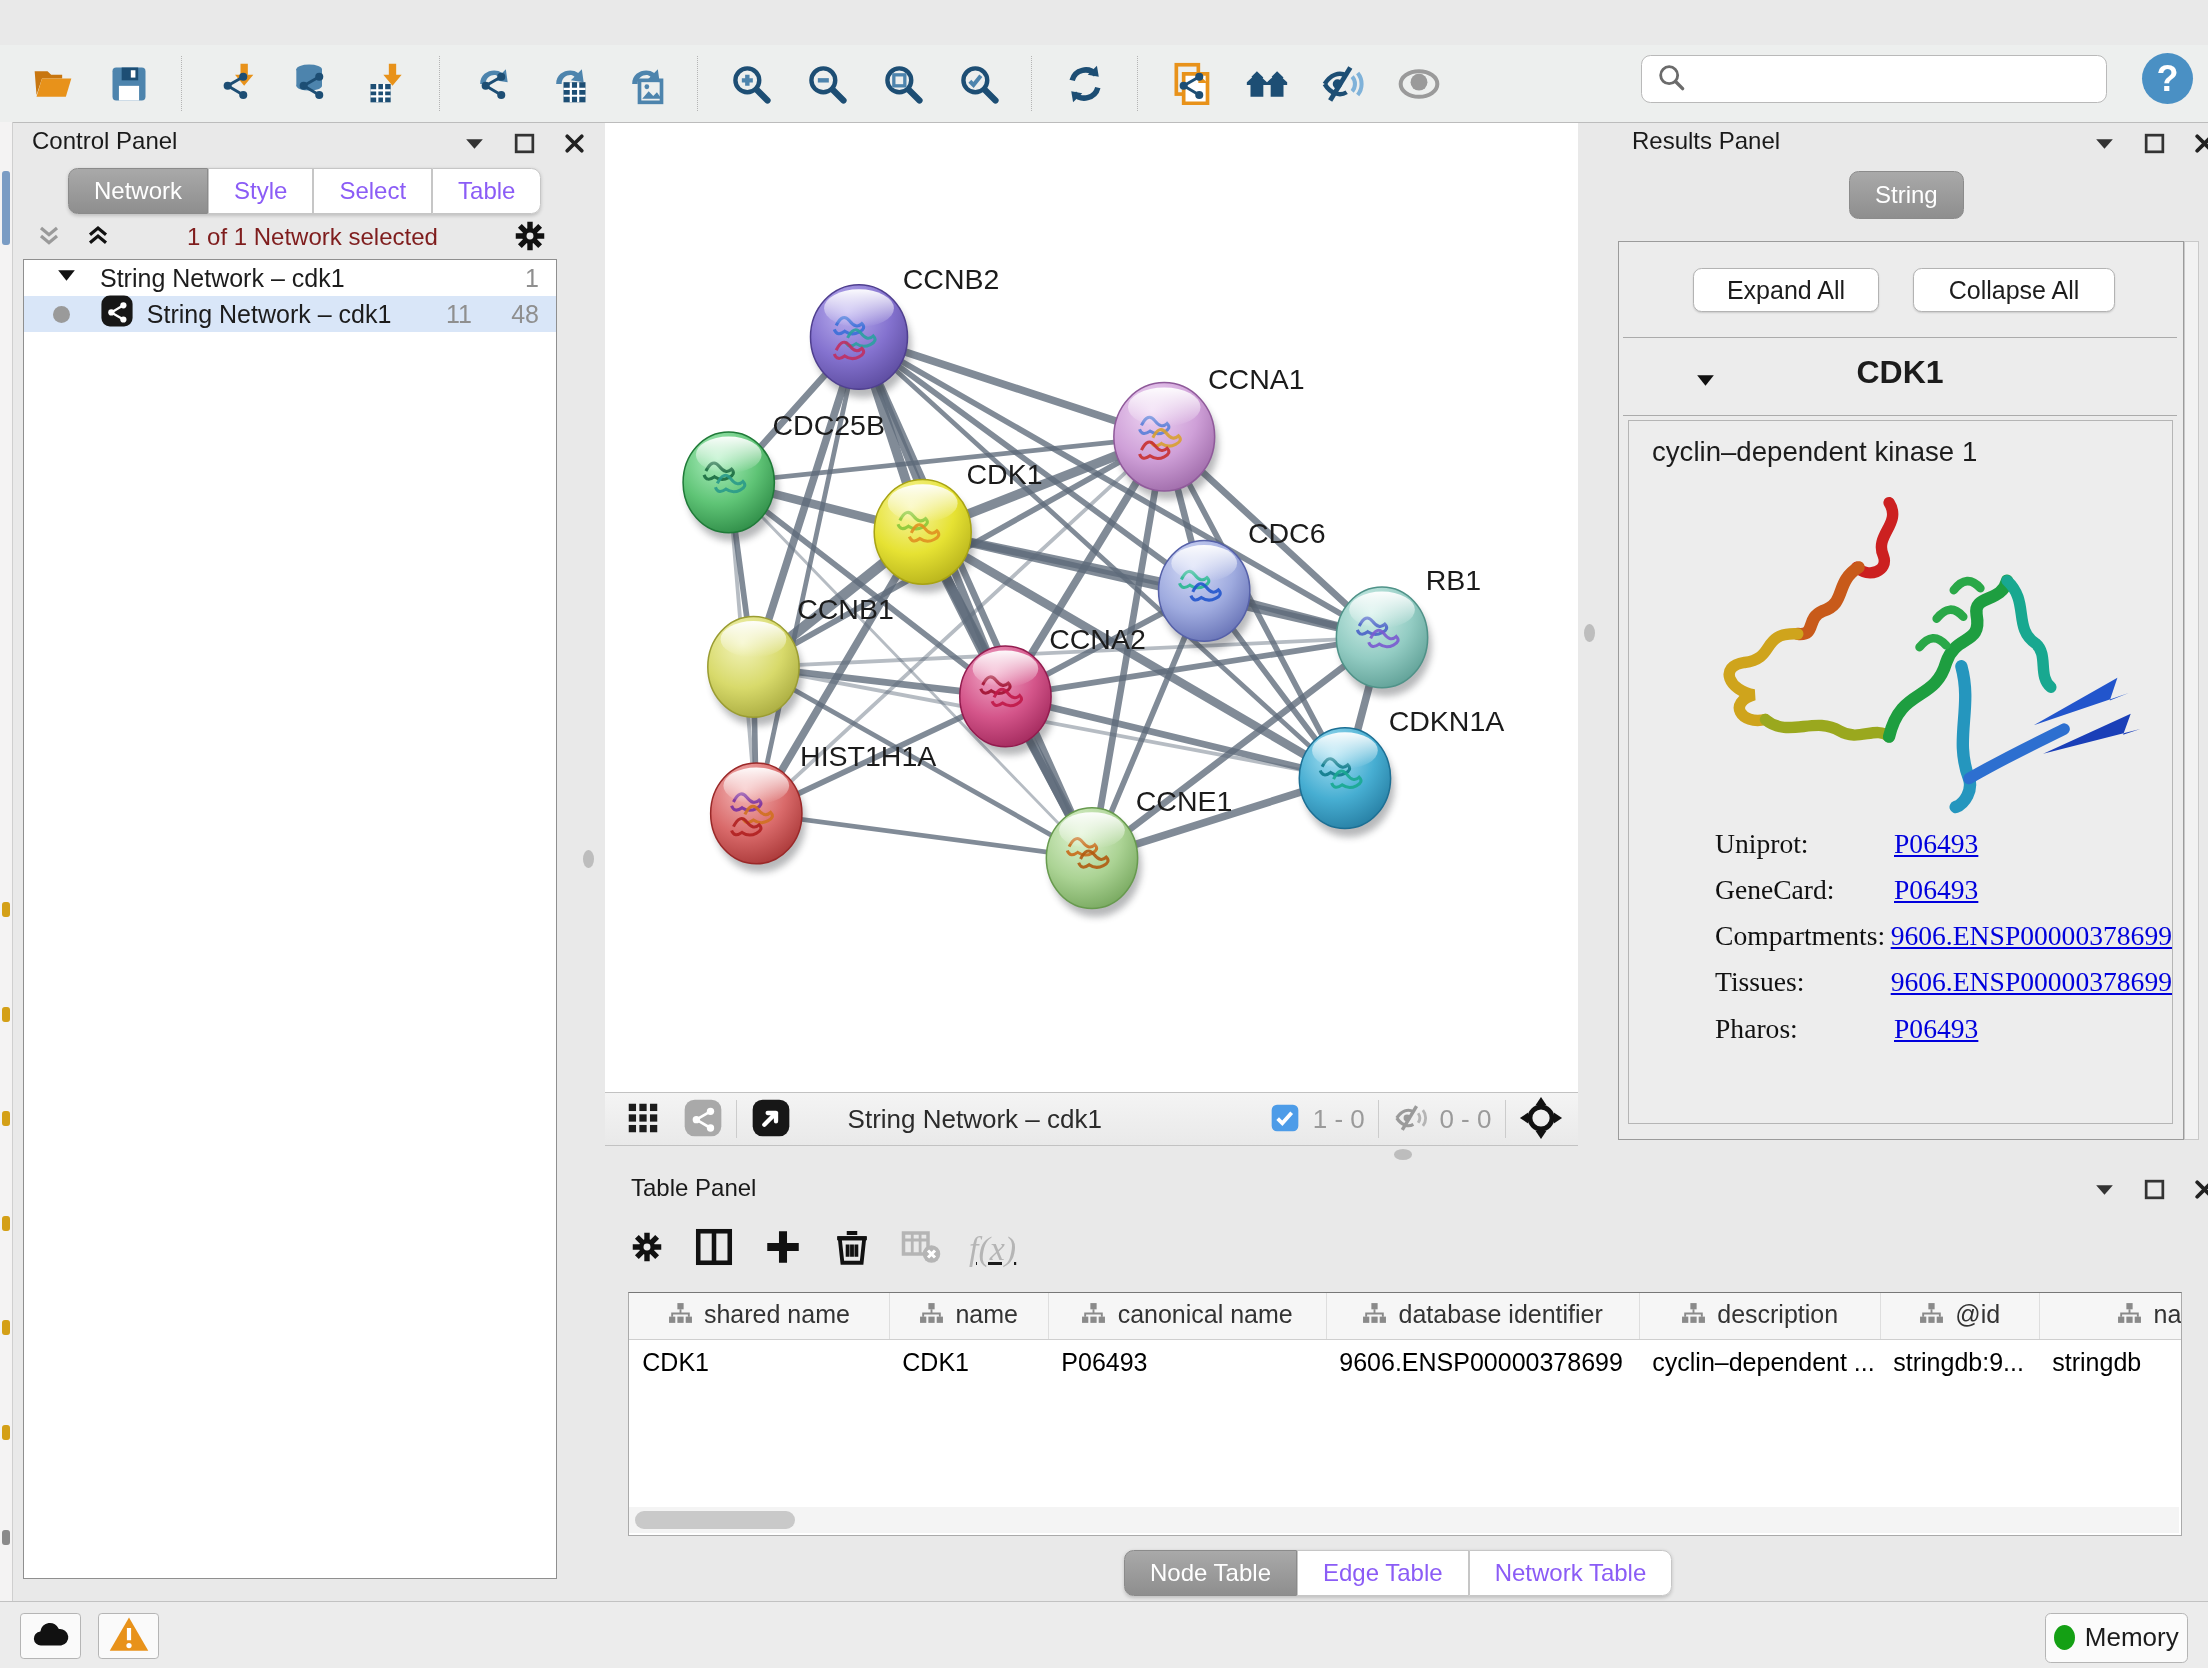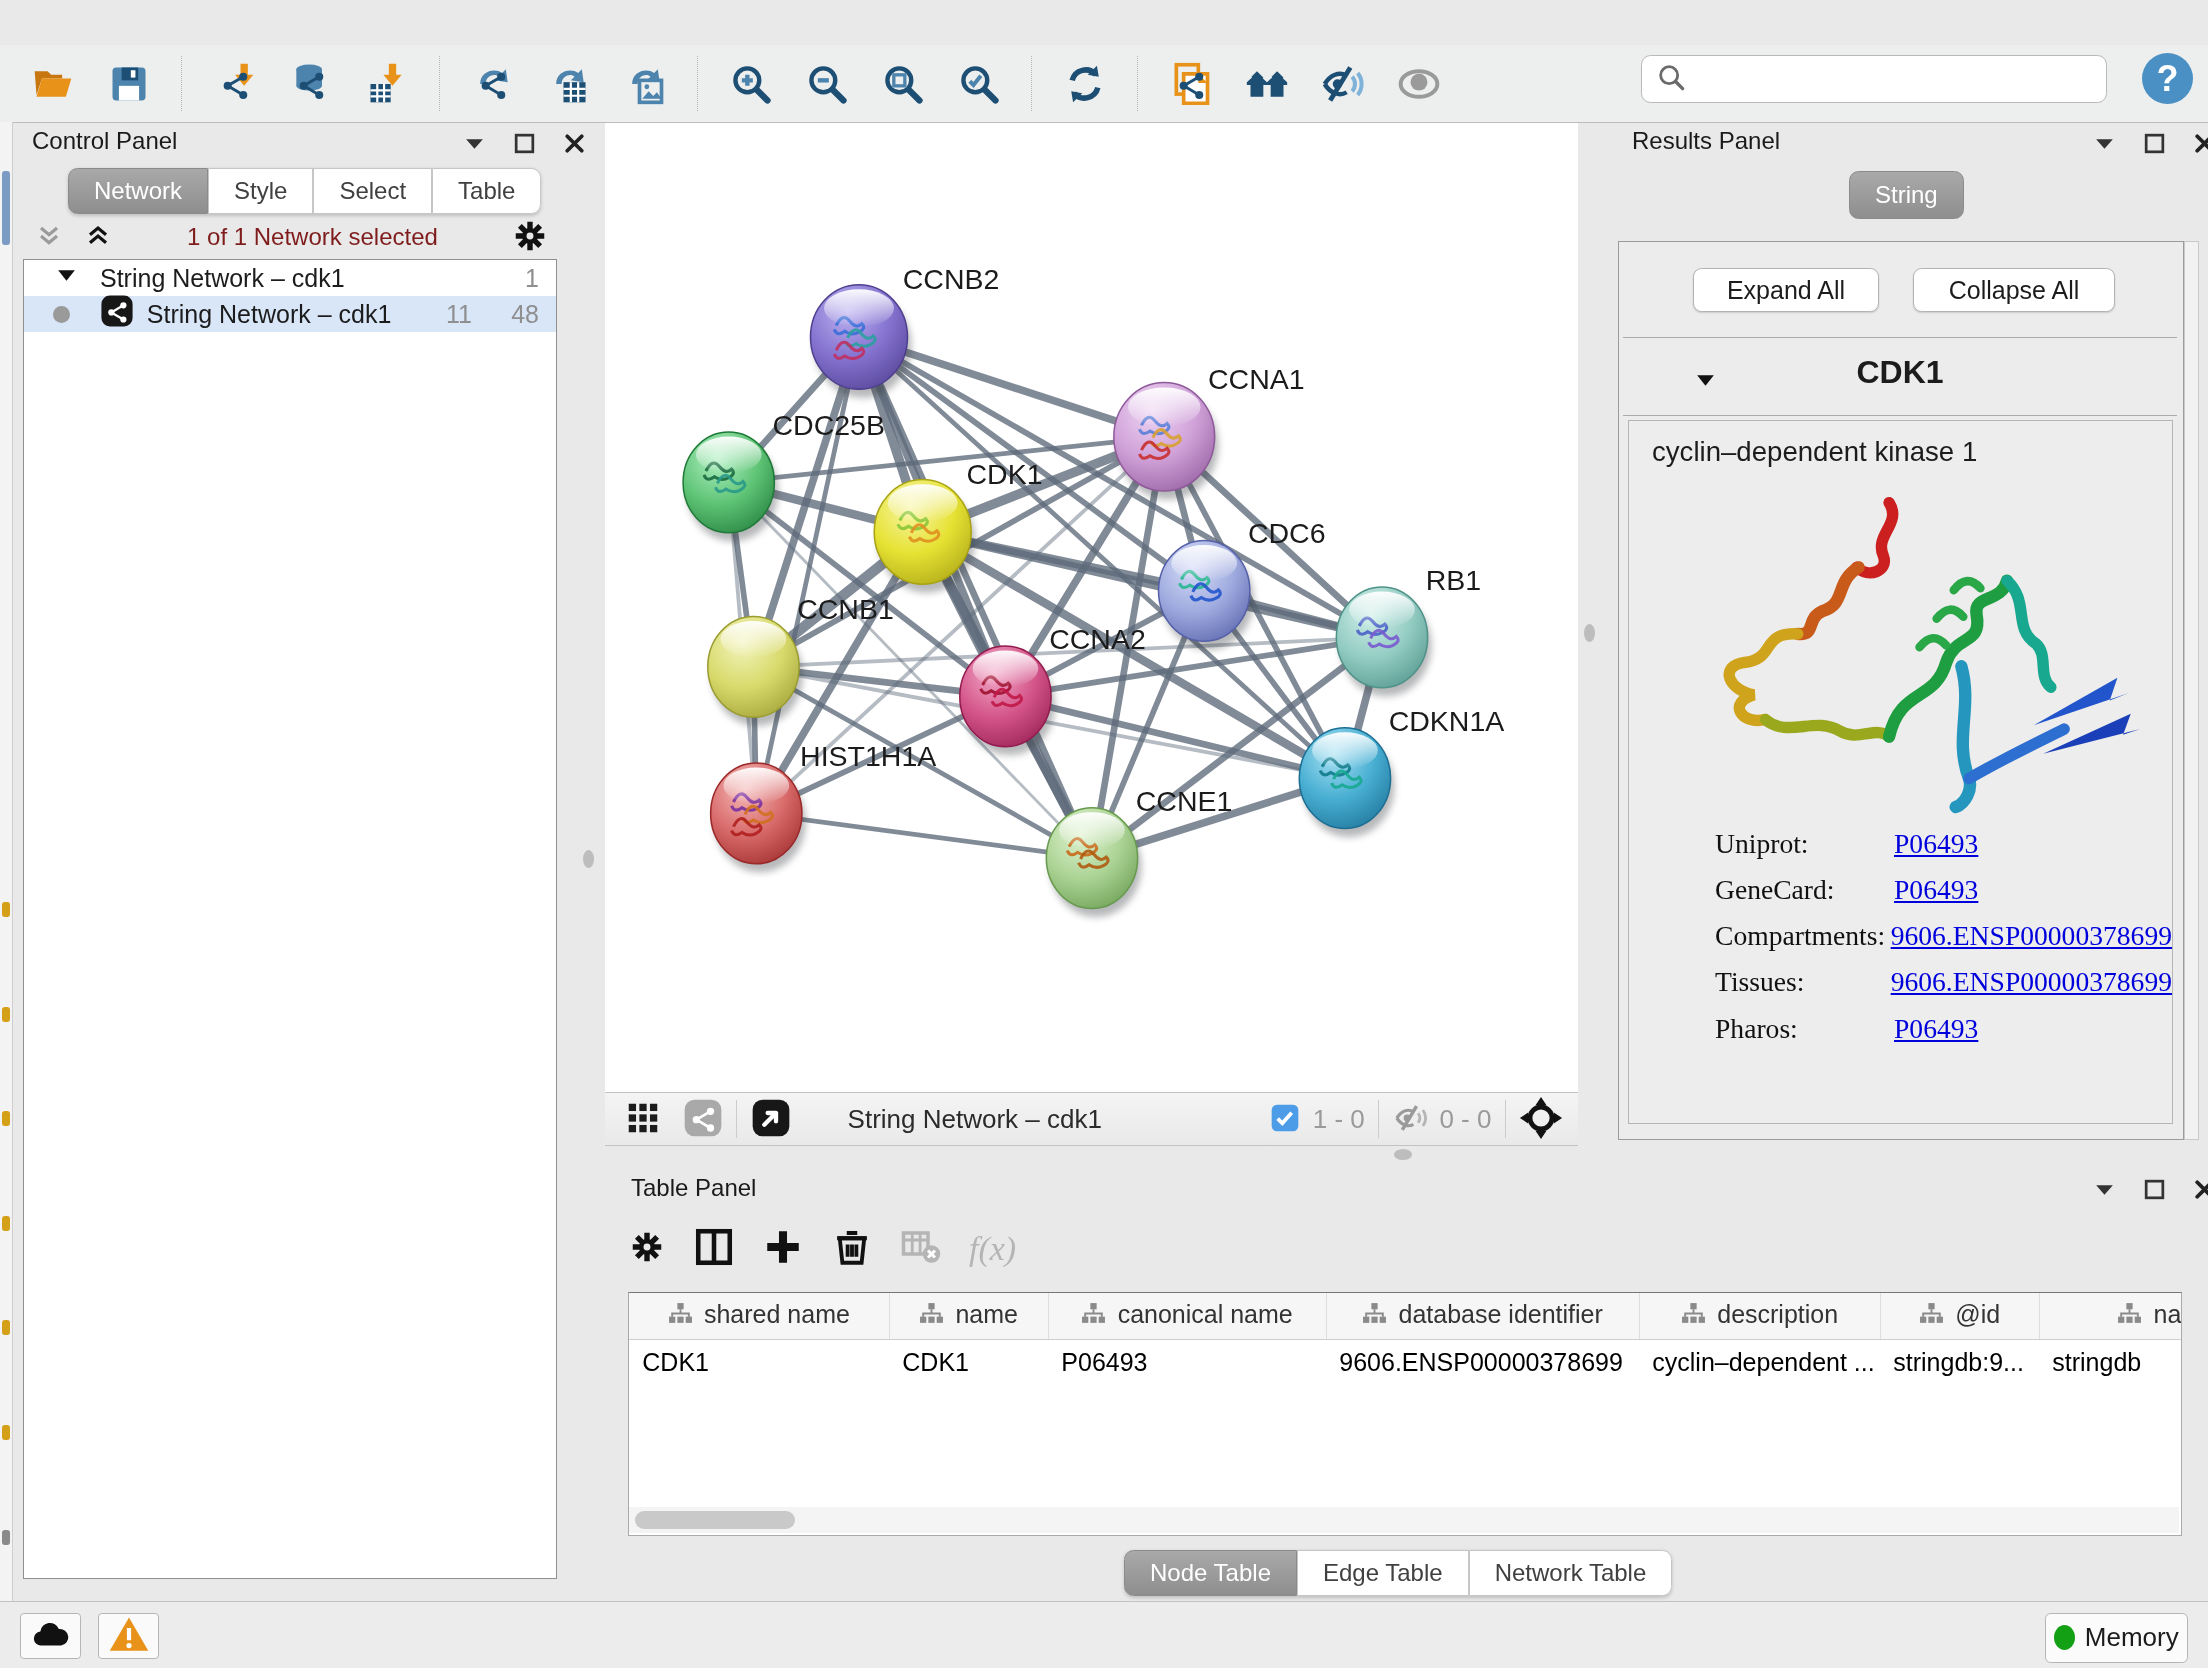--- a/index.html
+++ b/index.html
@@ -25,21 +25,21 @@
                     font-family:"Liberation Sans","DejaVu Sans",sans-serif;}
   .help-btn{position:absolute;left:2142px;top:53px;width:51px;height:51px;border-radius:50%;
             background:#4a90c4;color:#fff;font-size:36px;font-weight:bold;text-align:center;line-height:51px;}
   
   .strip{left:0;top:122px;width:12.4px;height:1479px;background:#f4f3f3;border-right:1px solid #cfcfcf;}
   .strip .frag{position:absolute;left:1.9px;width:8.6px;border-radius:2.9px;}
   
   .panel-head{position:absolute;font-size:24px;color:#1a1a1a;}
   .panel-ctrl{position:absolute;display:flex;gap:25px;align-items:center;}
   .tabbtn{height:44px;padding:0 25px;font-size:24px;display:flex;align-items:center;justify-content:center;
-          background:#fff;border:1px solid #c6c6c6;color:#404040;}
+          background:#fff;border:1px solid #c6c6c6;color:#8b5cf6;}
   .tabbtn.first{border-radius:9.5px 0 0 9.5px;}
   .tabbtn.last{border-radius:0 9.5px 9.5px 0;}
   .tabbtn.sel{background:linear-gradient(#a9a9a9,#8e8e8e);color:#fff;border-color:#8b8b8b;}
   .tabbtn.solo{border-radius:9.5px;}
   
   .ctrl-tabs{position:absolute;left:68px;top:168px;display:flex;box-shadow:0 1.9px 3.8px rgba(0,0,0,0.18);border-radius:9.5px;}
   .list-header{position:absolute;left:23px;top:217px;width:534px;height:40px;display:flex;align-items:center;}
   .net-listbox{position:absolute;left:23px;top:259px;width:532px;height:1318px;background:#fff;border:1.9px solid #8f8f8f;}
   .tree-row{position:relative;height:36px;display:flex;align-items:center;font-size:25px;}
   .tree-row.sel{background:#d9e6f8;}
@@ -59,21 +59,21 @@
   .wbtn{position:absolute;height:42px;background:#fff;border:1px solid #b3b3b3;border-radius:8.6px;
         font-size:25px;display:flex;align-items:center;justify-content:center;box-shadow:0 1px 1.9px rgba(0,0,0,0.15);}
   .cdk-head{position:absolute;left:1623px;top:339px;width:554px;height:76px;border-bottom:1px solid #ababab;}
   .res-inner{position:absolute;left:1628px;top:420px;width:543px;height:702px;border:1px solid #b5b5b5;background:#ededed;overflow:hidden;}
   .serif{font-family:"Liberation Serif","DejaVu Serif",serif;}
   .xl-row{display:flex;font-size:27.6px;margin-bottom:14.3px;}
   .xl-label{width:179px;color:#111;}
   .xl-link{color:#0000dd;text-decoration:underline;}
   .res-vscroll{position:absolute;left:2184px;top:241px;width:13.3px;height:897px;background:#f2f2f2;border:1px solid #c9c9c9;}
   
-  .tbl-toolbar{position:absolute;left:628px;top:1220px;width:1552px;height:57px;display:flex;align-items:center;gap:27px;}
+  .tbl-toolbar{position:absolute;left:628px;top:1220px;width:1552px;height:57px;display:flex;align-items:center;gap:27px;text-decoration:underline;}
   .tbl-box{position:absolute;left:628px;top:1292px;width:1552px;height:242px;background:#fff;border:1.9px solid #777;
            border-left:1px solid #aaa;border-right:1px solid #aaa;border-bottom:1px solid #aaa;overflow:hidden;}
   table.grid{border-collapse:collapse;font-size:25px;width:1731px;table-layout:fixed;}
   table.grid th{height:44px;background:#f6f6f6;border-bottom:1px solid #cfcfcf;border-right:1px solid #dedede;
                 font-weight:normal;color:#333;text-align:center;overflow:hidden;white-space:nowrap;}
   table.grid td{height:42px;padding-left:13.3px;color:#000;white-space:nowrap;overflow:hidden;border:none;}
   .hicon{display:inline-block;vertical-align:-2.9px;margin-right:11.4px;}
   .tbl-hscroll{position:absolute;left:629px;top:1507px;width:1550px;height:26px;background:#f4f4f4;}
   .tbl-thumb{position:absolute;left:5.7px;top:3.8px;width:160px;height:18px;border-radius:9.5px;background:#c9c9c9;}
   .bottom-tabs{position:absolute;left:1124px;top:1550px;display:flex;box-shadow:0 1.9px 3.8px rgba(0,0,0,0.18);border-radius:9.5px;}

